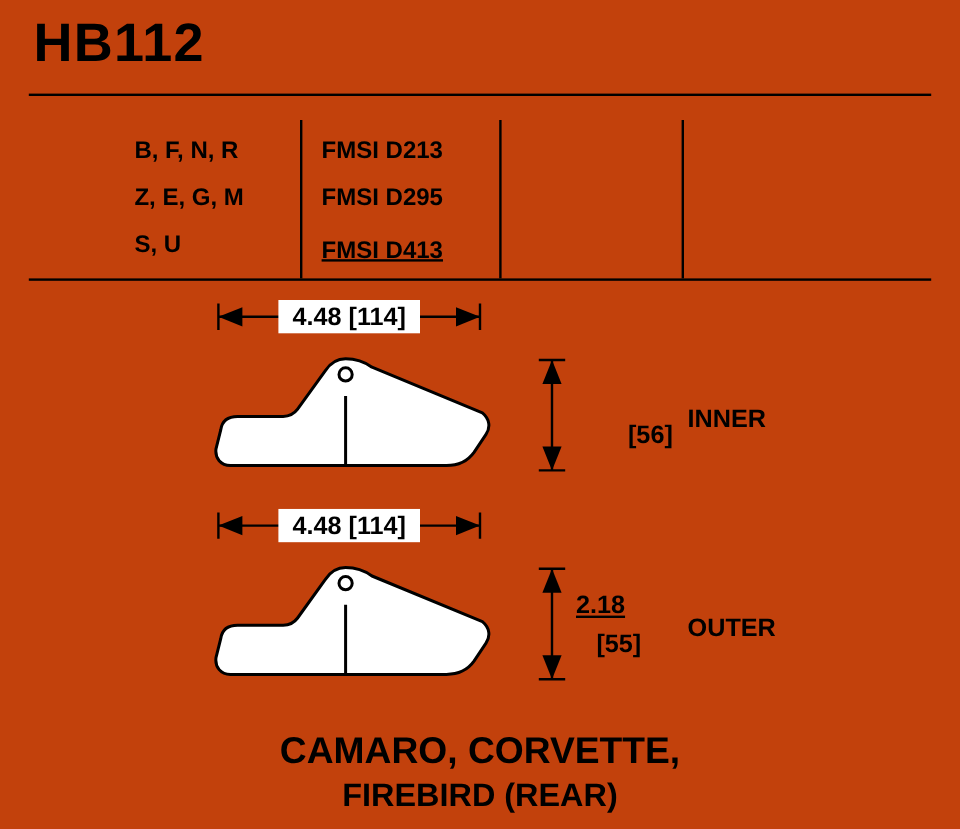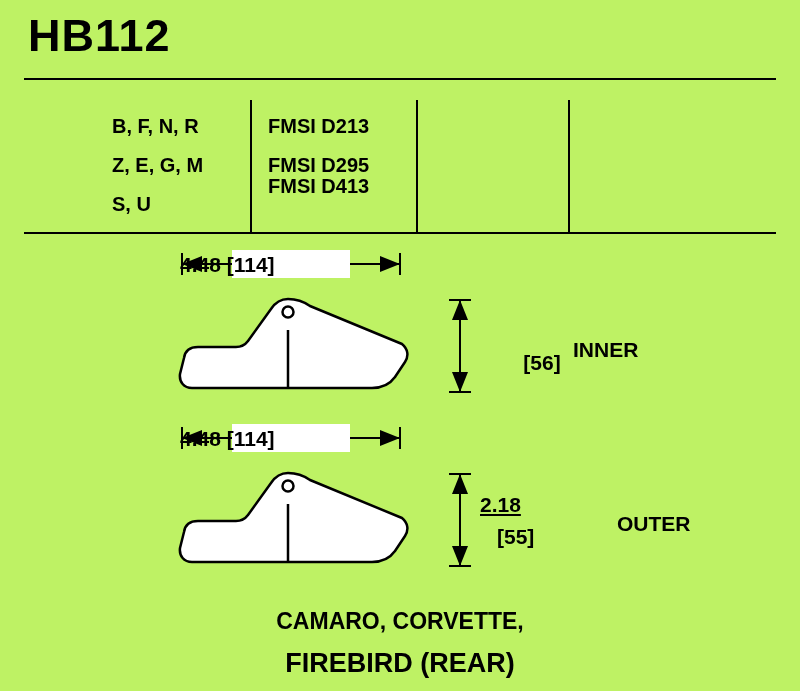--- a/index.html
+++ b/index.html
@@ -8,21 +8,21 @@
     background: #ffffff;
   }
   body {
     font-family: "Liberation Sans", sans-serif;
     color: #000000;
   }
   #sheet {
     position: relative;
     width: 800px;
     height: 691px;
-    background: #bef264;
+    background: #c2410c;
     overflow: hidden;
   }
 
   
   .hline {
     position: absolute;
     background: #000000;
     height: 2px;
   }
   .vline {
@@ -54,20 +54,21 @@
   .fmsi-col  { left: 268px; text-align: left; }
   .thick-col { left: 575px; text-align: left; }
 
   
   .dim {
     position: absolute;
     font-size: 21px;
     font-weight: bold;
     white-space: nowrap;
     line-height: 26px;
+    text-align: center;
   }
   .side-label {
     position: absolute;
     font-size: 21px;
     font-weight: bold;
     white-space: nowrap;
   }
   #caption-line1 { top: 608px; }
   #caption-line2 { top: 648px; }
 
@@ -87,21 +88,21 @@
   <div class="vline" style="left:250px; top:100px; height:132px;"></div>
   <div class="vline" style="left:416px; top:100px; height:132px;"></div>
   <div class="vline" style="left:568px; top:100px; height:132px;"></div>
 
   <div class="tbl-cell codes-col" style="top:109px;">B, F, N, R</div>
   <div class="tbl-cell codes-col" style="top:148px;text-align:right;">Z, E, G, M</div>
   <div class="tbl-cell codes-col" style="top:187px;">S, U</div>
 
   <div class="tbl-cell fmsi-col" style="top:109px;">FMSI D213</div>
   <div class="tbl-cell fmsi-col" style="top:148px;">FMSI D295</div>
-  <div class="tbl-cell fmsi-col" style="top:169px;">FMSI D413</div>
+  <div class="tbl-cell fmsi-col" style="top:192px;text-decoration:underline;">FMSI D413</div>
 
 
   <svg class="svg-abs" style="left:180px; top:250px;" width="222" height="28">
     <line x1="2" y1="14" x2="220" y2="14" stroke="#000" stroke-width="2"></line>
     <polygon points="2,14 22,6 22,22" fill="#000"></polygon>
     <polygon points="220,14 200,6 200,22" fill="#000"></polygon>
     <rect x="52" y="0" width="118" height="28" fill="#ffffff"></rect>
     <line x1="2" y1="3" x2="2" y2="25" stroke="#000" stroke-width="2"></line>
     <line x1="220" y1="3" x2="220" y2="25" stroke="#000" stroke-width="2"></line>
   </svg>
@@ -169,18 +170,18 @@
   <svg class="svg-abs" style="left:446px; top:472px;" width="28" height="96">
     <line x1="14" y1="2" x2="14" y2="94" stroke="#000" stroke-width="2"></line>
     <polygon points="14,2 6,22 22,22" fill="#000"></polygon>
     <polygon points="14,94 6,74 22,74" fill="#000"></polygon>
     <line x1="3" y1="2" x2="25" y2="2" stroke="#000" stroke-width="2"></line>
     <line x1="3" y1="94" x2="25" y2="94" stroke="#000" stroke-width="2"></line>
   </svg>
   <div class="dim" style="left:480px; top:492px; width:90px; text-align:left;text-decoration:underline;">2.18</div>
   <div class="dim" style="left:497px; top:524px; width:90px; text-align:left;">[55]</div>
 
-  <div class="side-label" style="left:573px; top:512px;margin-left:44px;">OUTER</div>
+  <div class="side-label" style="left:573px; top:512px;">OUTER</div>
 
-  <div id="caption-line1" class="" style="position:absolute; left:0; width:800px; text-align:center; font-size:23px; font-weight:bold; top:608px;">CAMARO, CORVETTE,</div>
+  <div id="caption-line1" class="" style="position:absolute; left:0; width:800px; text-align:center; font-size:31px; font-weight:bold; top:608px;">CAMARO, CORVETTE,</div>
   <div id="caption-line2" class="" style="position:absolute; left:0; width:800px; text-align:center; font-size:27px; font-weight:bold; top:648px;">FIREBIRD (REAR)</div>
 
 </div>
 
 </body></html>

